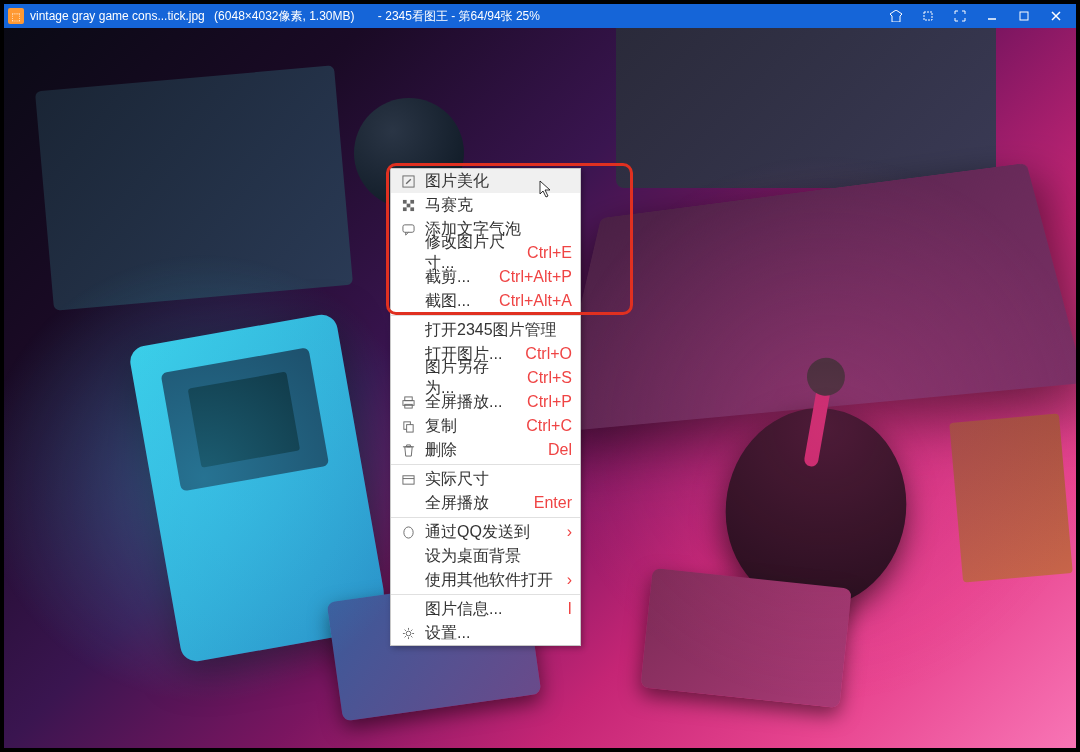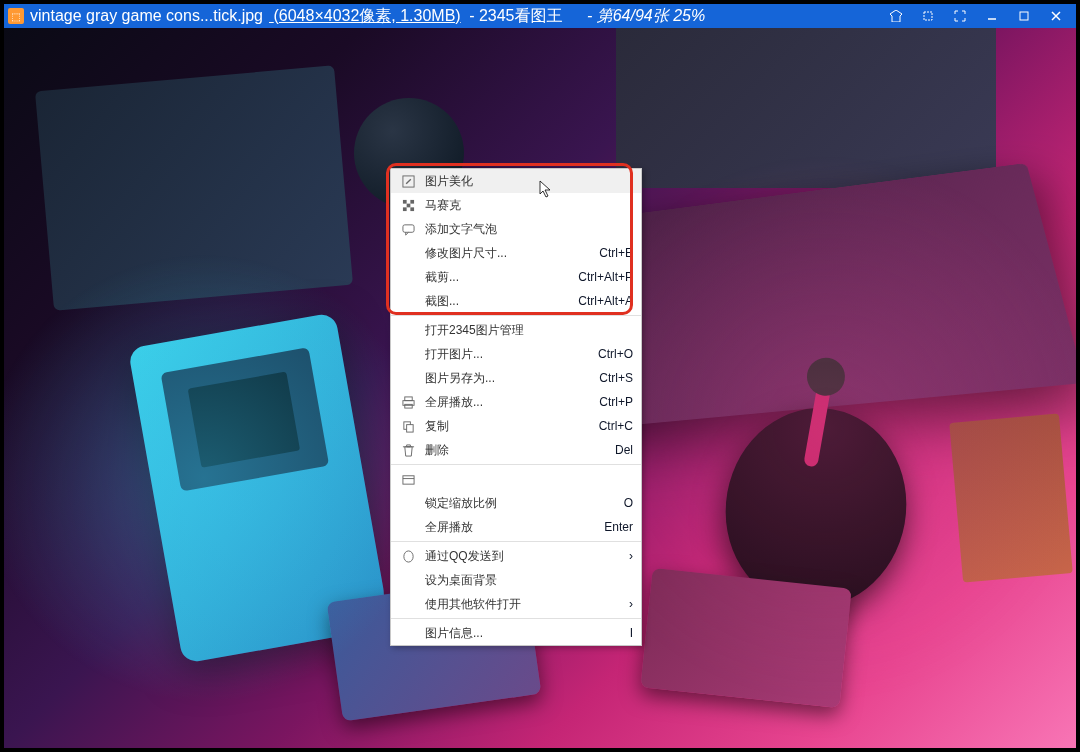--- a/index.html
+++ b/index.html
@@ -31,21 +31,21 @@
       width: 16px;
       height: 16px;
       background: #ff9933;
       border-radius: 2px;
       margin-right: 6px;
       display: flex;
       align-items: center;
       justify-content: center;
       font-size: 10px;
     }
-    .titlebar-text { font-size: 16px; flex: 0 0 auto; }
+    .titlebar-text { font-size: 12px; flex: 0 0 auto; }
     .titlebar-spacer { flex: 1; }
     .titlebar-buttons { display: flex; gap: 0; }
     .titlebar-btn {
       width: 32px;
       height: 22px;
       display: flex;
       align-items: center;
       justify-content: center;
       color: #fff;
       cursor: pointer;
@@ -102,25 +102,25 @@
     .floppy { left: 40px; top: 50px; width: 300px; height: 220px; background: linear-gradient(135deg, #1a2535, #2a3a55); border-radius: 6px; transform: rotate(-5deg);}
     .monitor { right: 80px; top: 0; width: 380px; height: 160px; background: linear-gradient(135deg, #2a2a3a, #3a3a55); border-radius: 0 0 8px 8px;}
     .dark-orb { left: 350px; top: 70px; width: 110px; height: 110px; background: radial-gradient(circle at 35% 30%, #2a3545, #0a1520); border-radius: 50%;}
     .glow-left { left: 0; top: 200px; width: 400px; height: 500px; background: radial-gradient(circle, rgba(62, 200, 240, 0.35), transparent 70%); pointer-events: none;}
     .glow-right { right: 0; top: 100px; width: 500px; height: 600px; background: radial-gradient(circle, rgba(232, 80, 160, 0.25), transparent 70%); pointer-events: none;}
     
     .context-menu {
       position: absolute;
       left: 386px;
       top: 140px;
-      width: 252px;
+      width: 191px;
       background: #fff;
       border: 1px solid #c8c8c8;
       box-shadow: 2px 2px 6px rgba(0,0,0,0.3);
-      font-size: 12px;
+      font-size: 16px;
       color: #333;
     }
     .menu-item {
       height: 24px;
       display: flex;
       align-items: center;
       padding: 0 8px;
       cursor: pointer;
     }
     .menu-item.highlighted { background: #f0f0f0; }
@@ -129,21 +129,21 @@
       height: 18px;
       margin-right: 8px;
       display: flex;
       align-items: center;
       justify-content: center;
       color: #666;
       flex-shrink: 0;
     }
     .menu-icon svg { width: 13px; height: 13px; }
     .menu-label { flex: 1; }
-    .menu-shortcut { color: #0f172a; margin-left: 10px; }
+    .menu-shortcut { color: #ef4444; margin-left: 10px; }
     .menu-sep { height: 1px; background: #e0e0e0; margin: 2px 0; }
     
     .highlight-box {
       position: absolute;
       left: 382px;
       top: 135px;
       width: 247px;
       height: 152px;
       border: 3px solid #e03020;
       border-radius: 10px;
@@ -157,23 +157,23 @@
     }
     .cursor svg { width: 14px; height: 18px; }
   </style>
 </head>
 <body>
 
 <div class="window">
   <div class="titlebar">
     <div class="titlebar-icon">⬚</div>
     <div class="titlebar-text">vintage gray game cons...tick.jpg</div>
-    <div class="titlebar-text" style="margin-left:6px;text-decoration:underline;">&nbsp;<span>(6048×4032像素, 1.30MB)</span></div>
-    <div class="titlebar-text" style="margin-left:4px;">&nbsp;-&nbsp;<span>2345看图王</span></div>
-    <div class="titlebar-text" style="margin-left:20px;font-style:italic;">&nbsp;-&nbsp;<span>第64/94张 25%</span></div>
+    <div class="titlebar-text" style="margin-left:6px;">&nbsp;<span>(6048×4032像素, 1.30MB)</span></div>
+    <div class="titlebar-text" style="margin-left:20px;">&nbsp;-&nbsp;<span>2345看图王</span></div>
+    <div class="titlebar-text" style="margin-left:0;">&nbsp;-&nbsp;<span>第64/94张 25%</span></div>
     <div class="titlebar-spacer"></div>
     <div class="titlebar-buttons">
       <div class="titlebar-btn">
           <svg viewBox="0 0 12 12">
             <path d="M3 2 L6 0 L9 2 L12 4 L10 6 L10 12 L2 12 L2 6 L0 4 Z" fill="none" stroke="#fff" stroke-width="1"></path>
           </svg>
         </div>
       <div class="titlebar-btn">
           <svg viewBox="0 0 12 12">
             <rect x="2" y="2" width="8" height="8" fill="none" stroke="#fff" stroke-width="1" stroke-dasharray="2 1"></rect>
@@ -309,25 +309,21 @@
           <span class="menu-shortcut">Del</span>
         </div>
         <div class="menu-sep"></div>
         <div class="menu-item">
           <span class="menu-icon">
             <svg viewBox="0 0 14 14">
               <rect x="1" y="3" width="12" height="9" fill="none" stroke="#666" stroke-width="1"></rect>
               <line x1="1" y1="6" x2="13" y2="6" stroke="#666"></line>
             </svg>
           </span>
-        </div>
-        <div class="menu-item">
-          <span class="menu-icon"></span>
-          <span class="menu-label">锁定缩放比例</span>
-          <span class="menu-shortcut">O</span>
+          <span class="menu-label">实际尺寸</span>
         </div>
         <div class="menu-item">
           <span class="menu-icon"></span>
           <span class="menu-label">全屏播放</span>
           <span class="menu-shortcut">Enter</span>
         </div>
         <div class="menu-sep"></div>
         <div class="menu-item">
           <span class="menu-icon">
             <svg viewBox="0 0 14 14">
@@ -344,20 +340,29 @@
         <div class="menu-item">
           <span class="menu-icon"></span>
           <span class="menu-label">使用其他软件打开</span>
           <span class="menu-shortcut">›</span>
         </div>
         <div class="menu-sep"></div>
         <div class="menu-item">
           <span class="menu-icon"></span>
           <span class="menu-label">图片信息...</span>
           <span class="menu-shortcut">I</span>
+        </div>
+        <div class="menu-item">
+          <span class="menu-icon">
+            <svg viewBox="0 0 14 14">
+              <circle cx="7" cy="7" r="2.5" fill="none" stroke="#666" stroke-width="1"></circle>
+              <path d="M7 1 L7 3 M7 11 L7 13 M1 7 L3 7 M11 7 L13 7 M2.8 2.8 L4.2 4.2 M9.8 9.8 L11.2 11.2 M11.2 2.8 L9.8 4.2 M4.2 9.8 L2.8 11.2" stroke="#666" stroke-width="1"></path>
+            </svg>
+          </span>
+          <span class="menu-label">设置...</span>
         </div>
       </div>
 
     <div class="highlight-box"></div>
 
     <div class="cursor">
       <svg viewBox="0 0 14 18">
           <path d="M1 1 L1 14 L4 11 L7 17 L9 16 L6 10 L11 10 Z" fill="#fff" stroke="#000" stroke-width="0.8"></path>
         </svg>
     </div>

